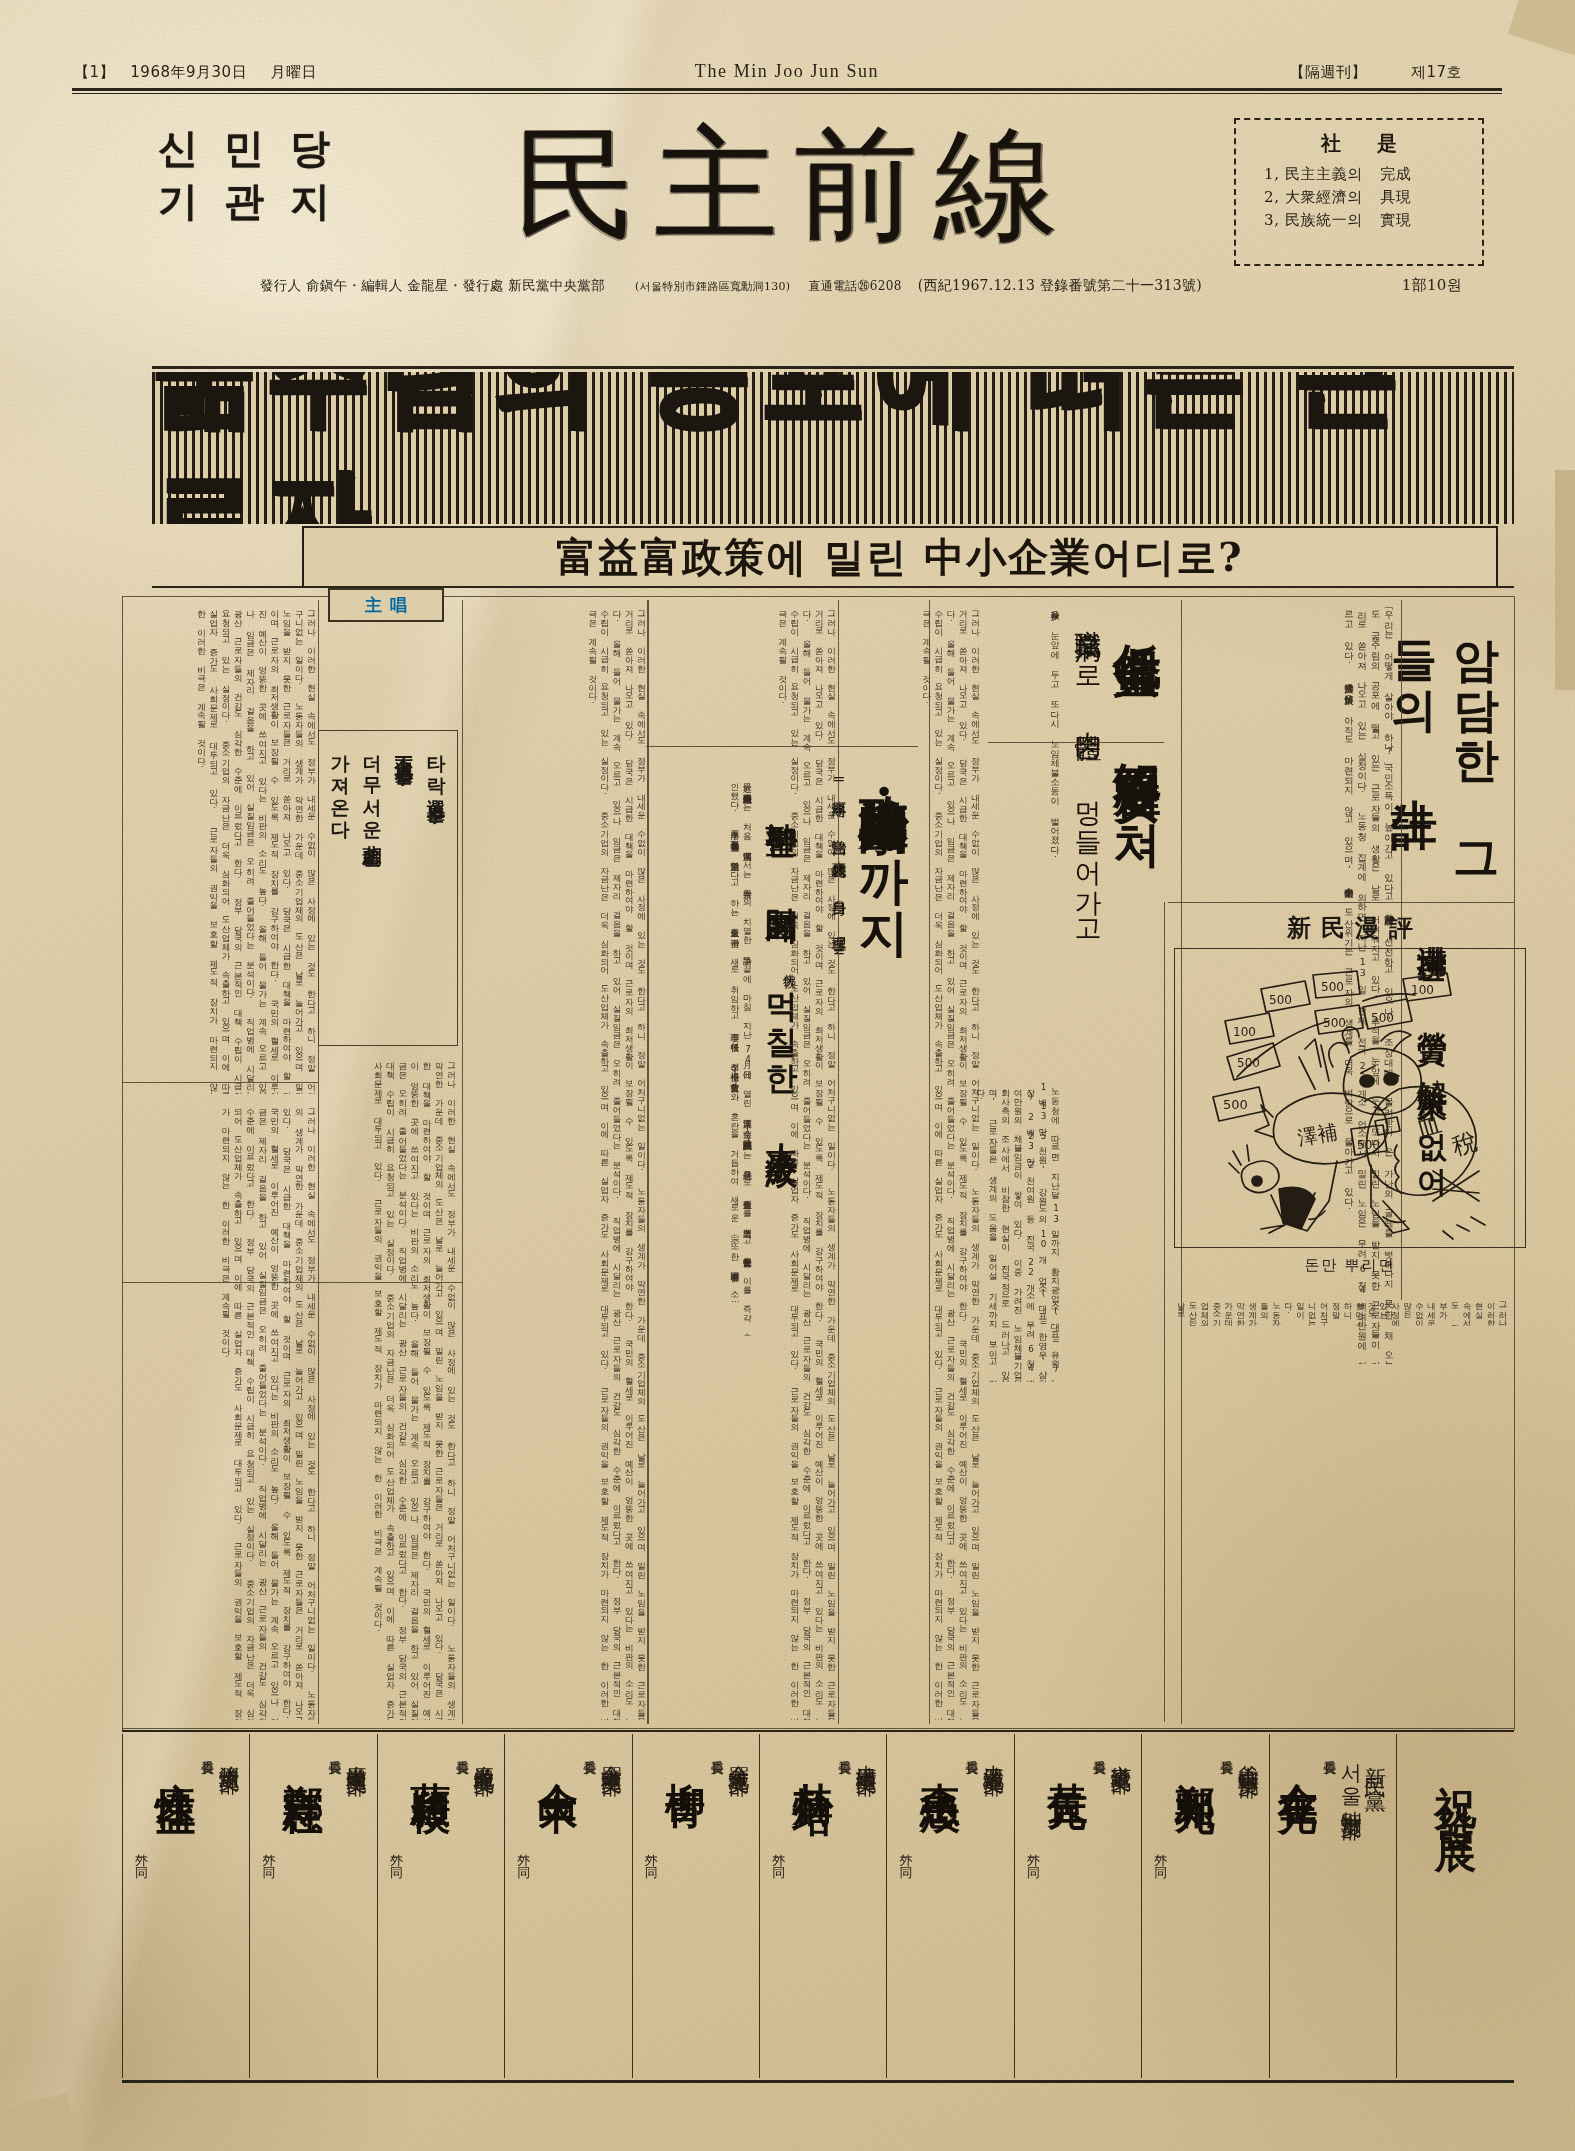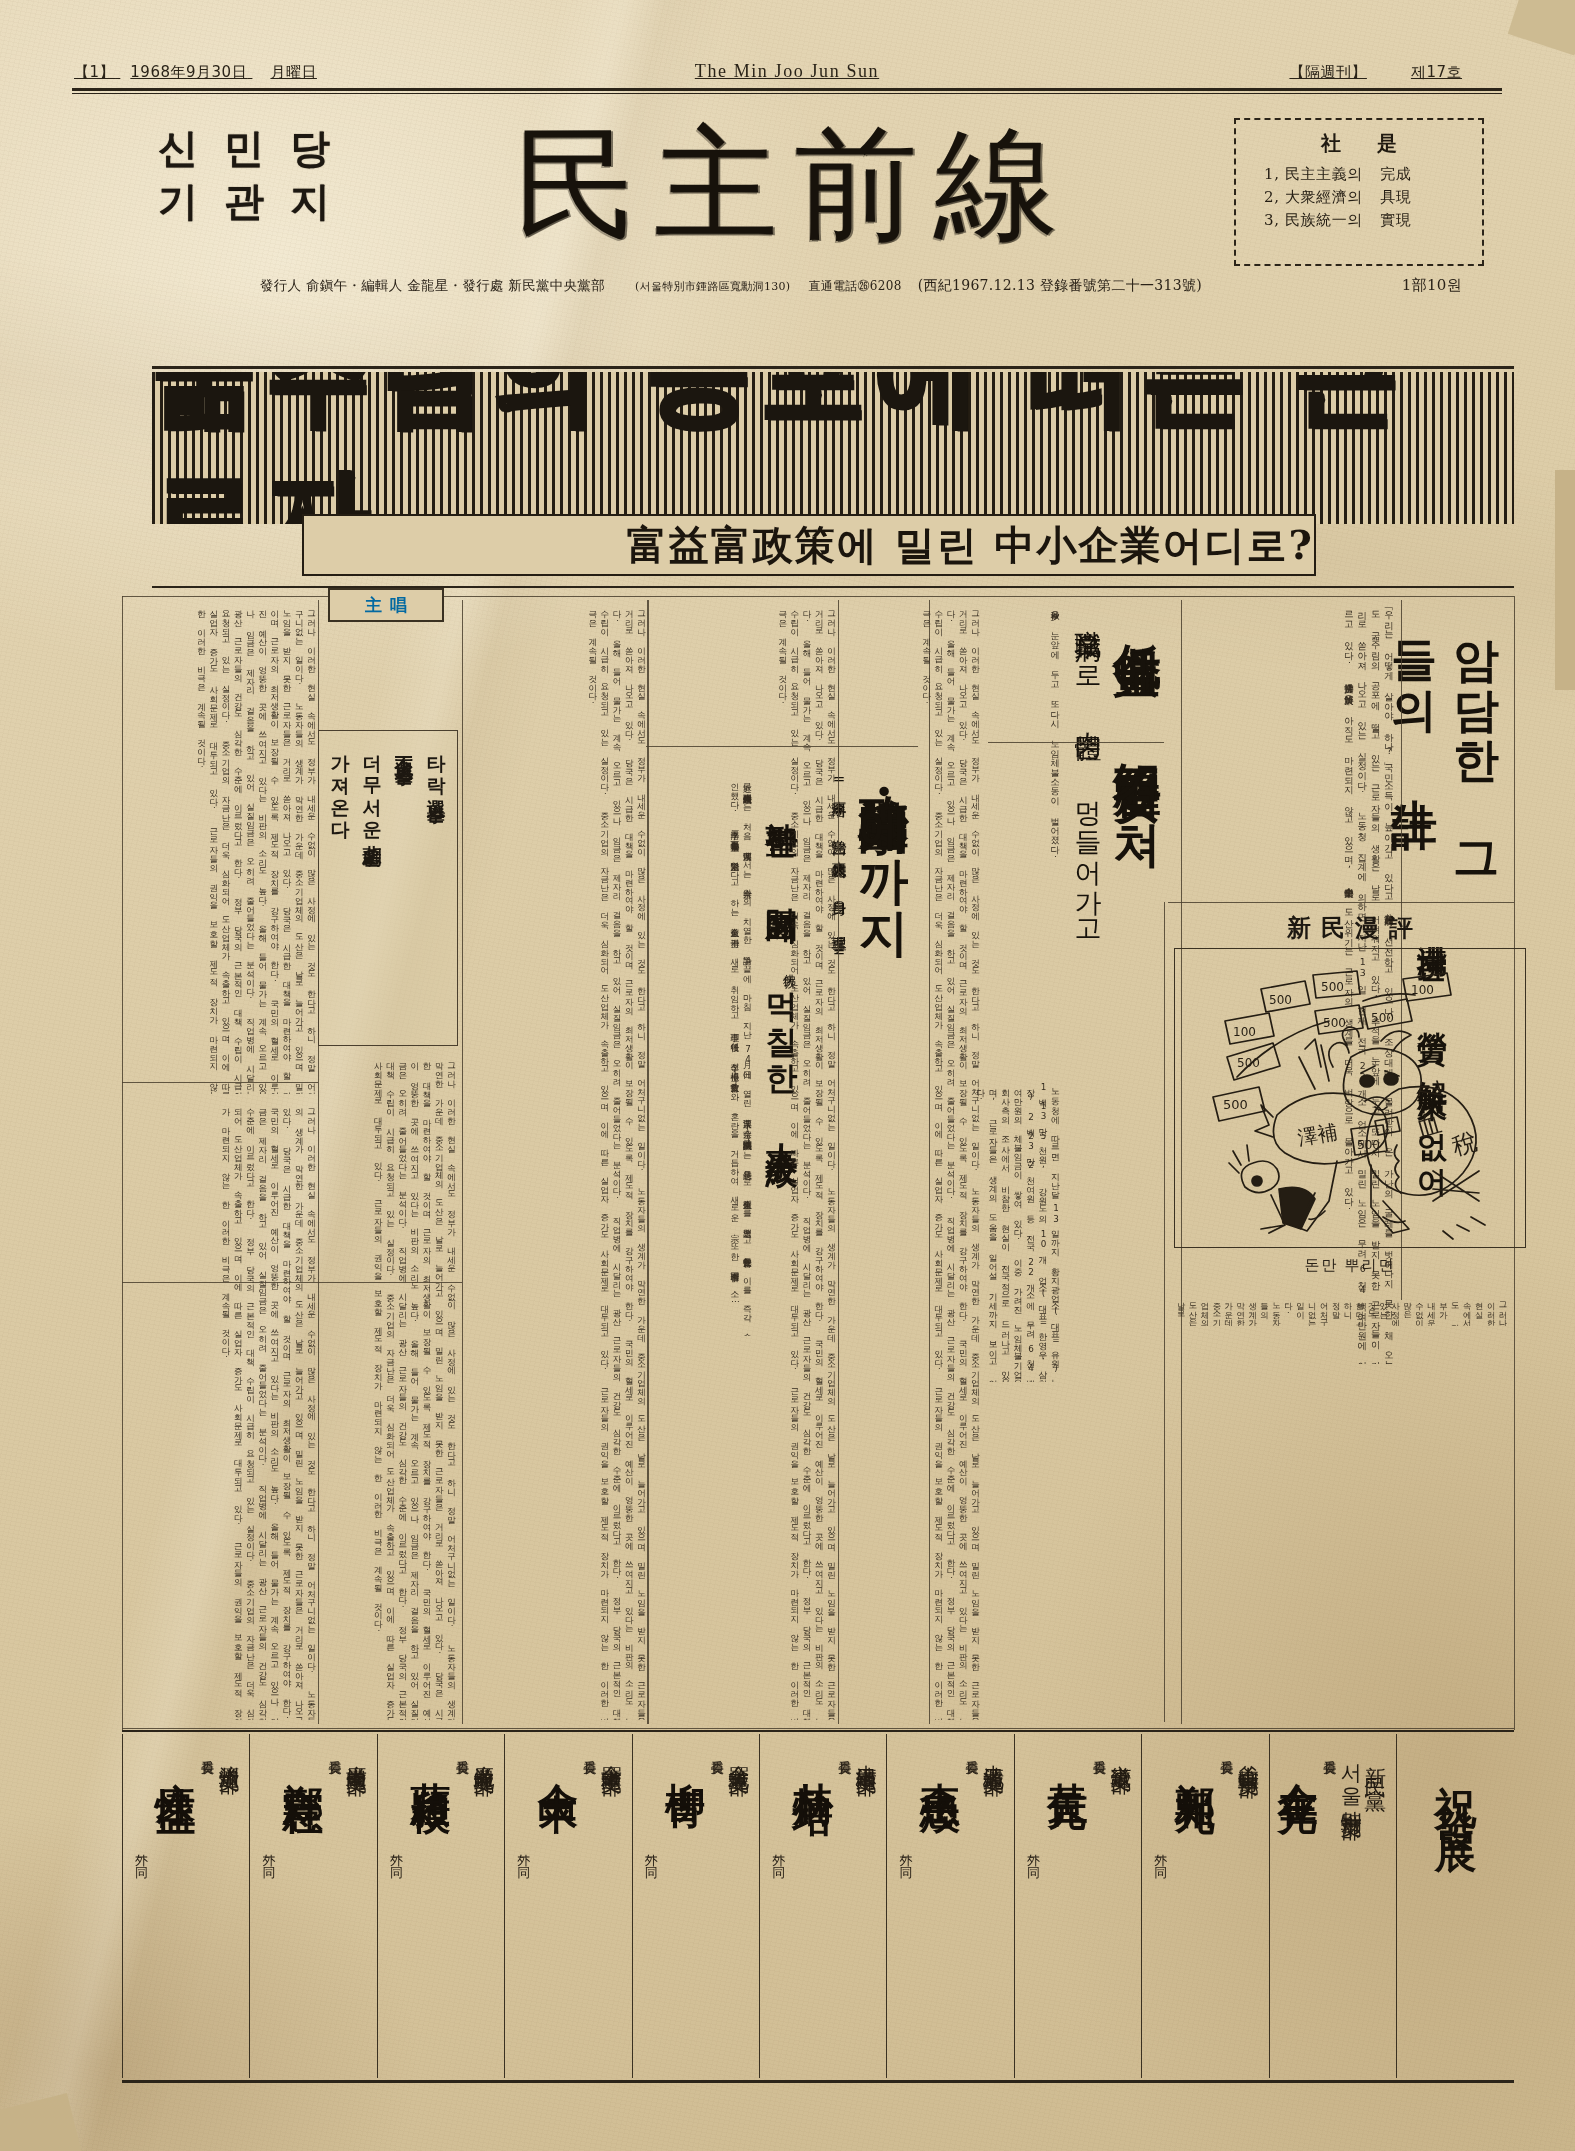--- a/index.html
+++ b/index.html
@@ -39,21 +39,21 @@
   }
   
   #sheet{
     position:absolute; left:56px; top:30px; width:1462px; height:2100px;
   }
   .rule{ background:#2b2419; }
   
   #dateline{
     position:absolute; left:18px; top:26px; width:1426px; height:26px;
     display:flex; align-items:flex-end;
-    font-size:15px; color:#2a2318; letter-spacing:.5px;text-decoration:underline;
+    font-size:15px; color:#2a2318; letter-spacing:.5px;
   }
   #dateline .dl-left{ width:400px; }
   #dateline .dl-mid{
     flex:1; text-align:center; font-family:"Liberation Serif", serif;
     font-size:18px; letter-spacing:1.6px;
   }
   #dateline .dl-right{ width:400px; text-align:right; display:flex; justify-content:flex-end; gap:44px; padding-right:38px;}
   #topline{ position:absolute; left:16px; top:58px; width:1430px; height:3px; }
   #topline2{ position:absolute; left:16px; top:63px; width:1430px; height:1px; }
 
@@ -114,23 +114,23 @@
   }
   #banner .bn-text{
     position:absolute; left:0; top:0; width:100%; height:100%;
     display:flex; align-items:center; justify-content:center;
     font-family:"Liberation Sans", sans-serif; font-weight:bold;
     font-size:104px; letter-spacing:10px; color:#e4d5b4;
     -webkit-text-stroke:5px #1b160f;
     text-shadow: 3px 3px 0 #1b160f;
   }
   #sub-banner{
-    position:absolute; left:246px; top:484px; width:1014px; height:62px;
+    position:absolute; left:246px; top:496px; width:1196px; height:62px;
     border:2px solid #241d13; background:#ddcda8;
-    display:flex; align-items:center; justify-content:flex-end;
+    display:flex; align-items:center; justify-content:center;
   }
   #sub-banner .sb-text{
     font-family:"DejaVu Serif", serif; font-weight:bold;
     font-size:40px; letter-spacing:2px; color:#1b150d;
   }
   #banner-rules{ position:absolute; left:96px; top:336px; width:1362px; height:3px;}
   #banner-rules2{ position:absolute; left:96px; top:556px; width:1362px; height:2px;}
 
   
   #body-area{ position:absolute; left:66px; top:566px; width:1392px; height:1134px; }

